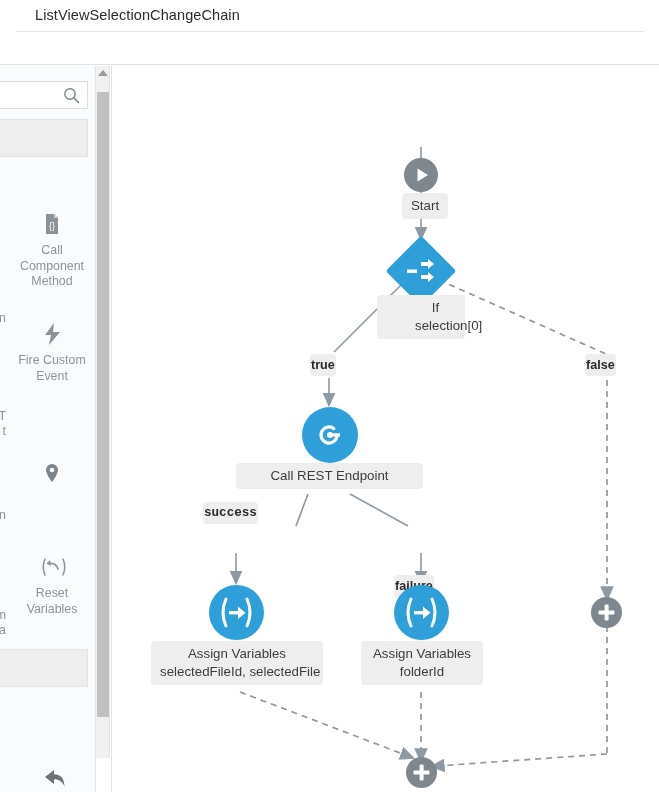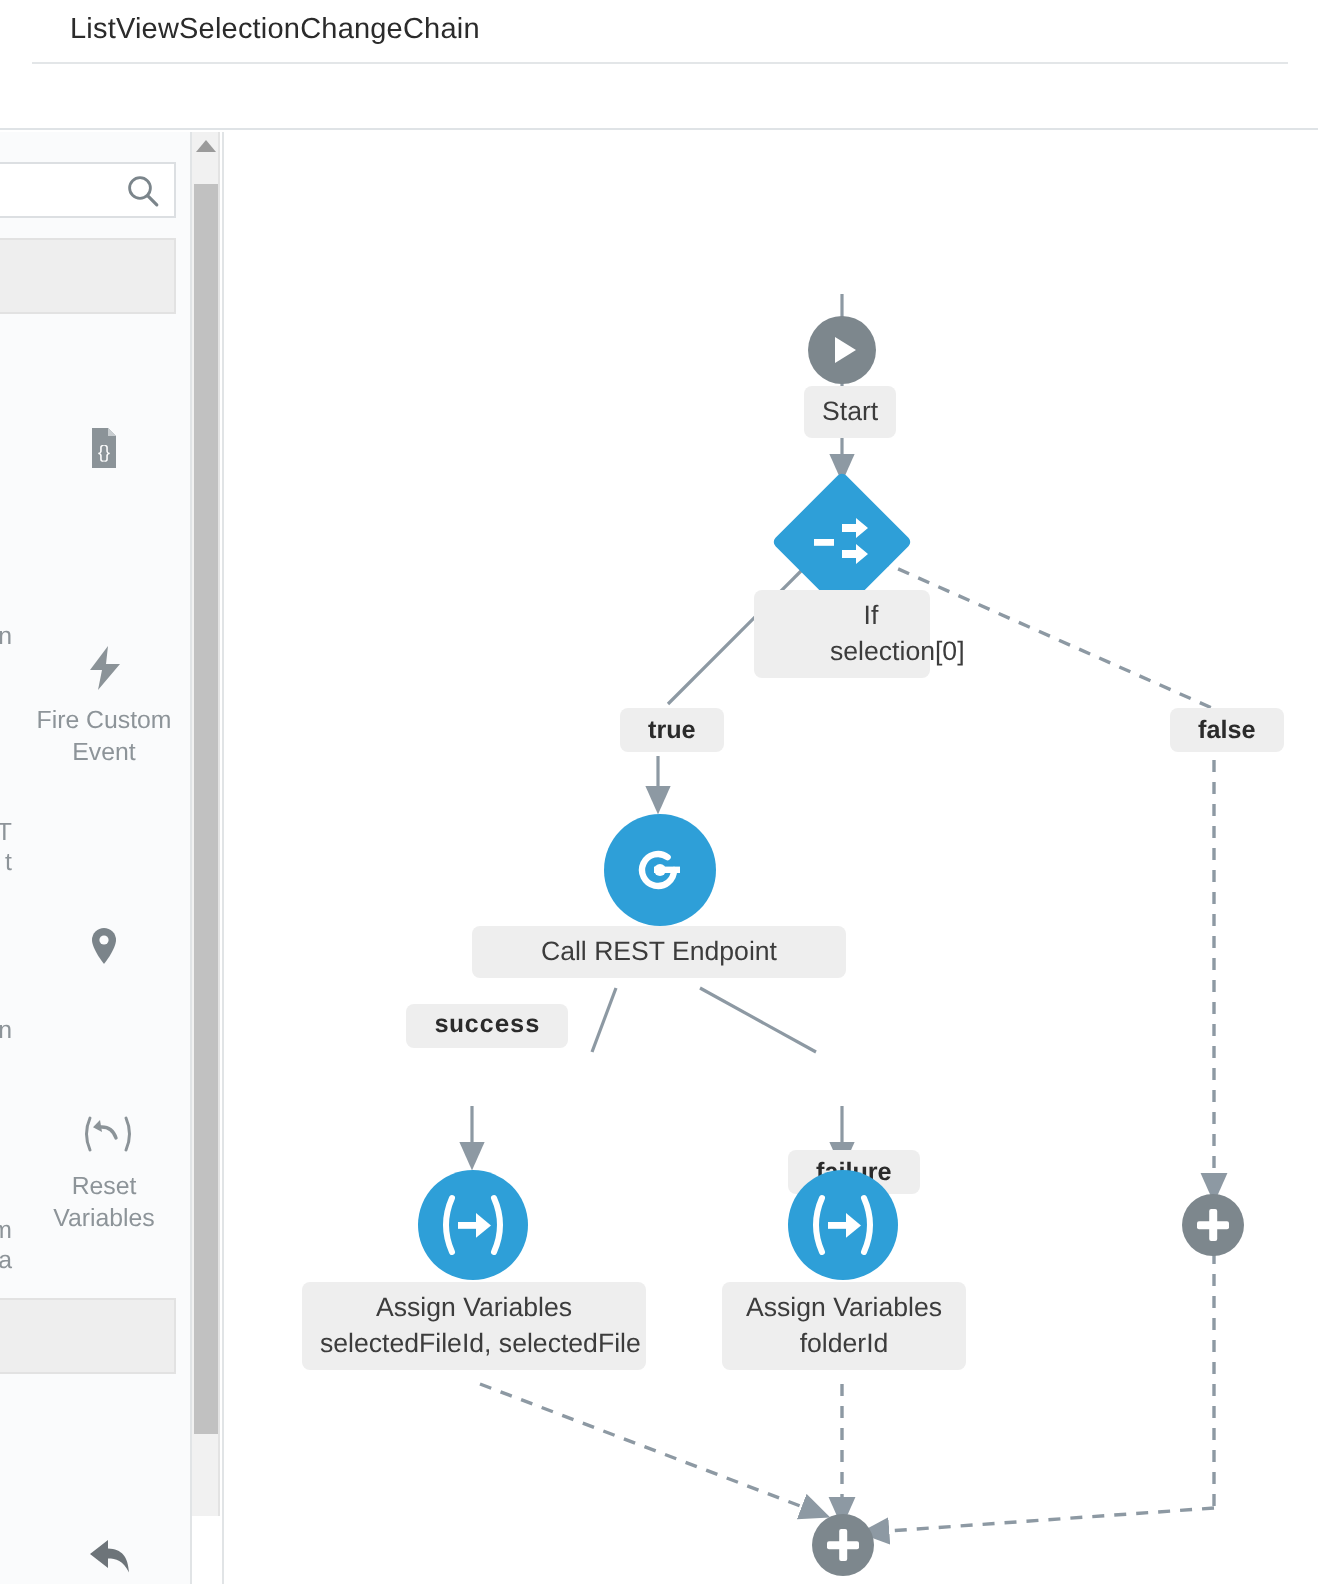--- a/index.html
+++ b/index.html
@@ -191,21 +191,21 @@
     box-sizing: border-box;
   }
   .edge-label {
     position: absolute;
     background: #eeeeee;
     border-radius: 4px;
     color: #2b2b2b;
     font-weight: bold;
     font-size: 12.6px;
     line-height: 16px;
-    padding: 3px 14px;
+    padding: 3px 1px;
     white-space: nowrap;
     box-sizing: border-box;
   }
   .diamond {
     position: absolute;
     width: 50px; height: 50px;
     transform: rotate(45deg);
     border-radius: 3px;
   }
 </style>
@@ -237,20 +237,21 @@
     <div class="palette-section2"></div>
 
     <div class="pal-item" style="left:14px; top:145px;">
       <span class="pal-icon">
         <svg width="26" height="26" viewBox="0 0 26 26">
           <path d="M7 3 h8 l4 4 v16 h-12 z" fill="#8b9398"></path>
           <path d="M15 3 v4 h4 z" fill="#c8cdd0"></path>
           <text x="13" y="18" font-size="9" fill="#ffffff" text-anchor="middle" font-family="Liberation Sans, sans-serif">{}</text>
         </svg>
       </span>
+      <span class="pal-label">Call<br>Component<br>Method</span>
     </div>
 
     <div class="pal-item" style="left:14px; top:255px;">
       <span class="pal-icon">
         <svg width="26" height="26" viewBox="0 0 26 26">
           <path d="M15 2 L6 14 h6 l-2 10 L21 11 h-7 z" fill="#8b9398"></path>
         </svg>
       </span>
       <span class="pal-label">Fire Custom<br>Event</span>
     </div>

